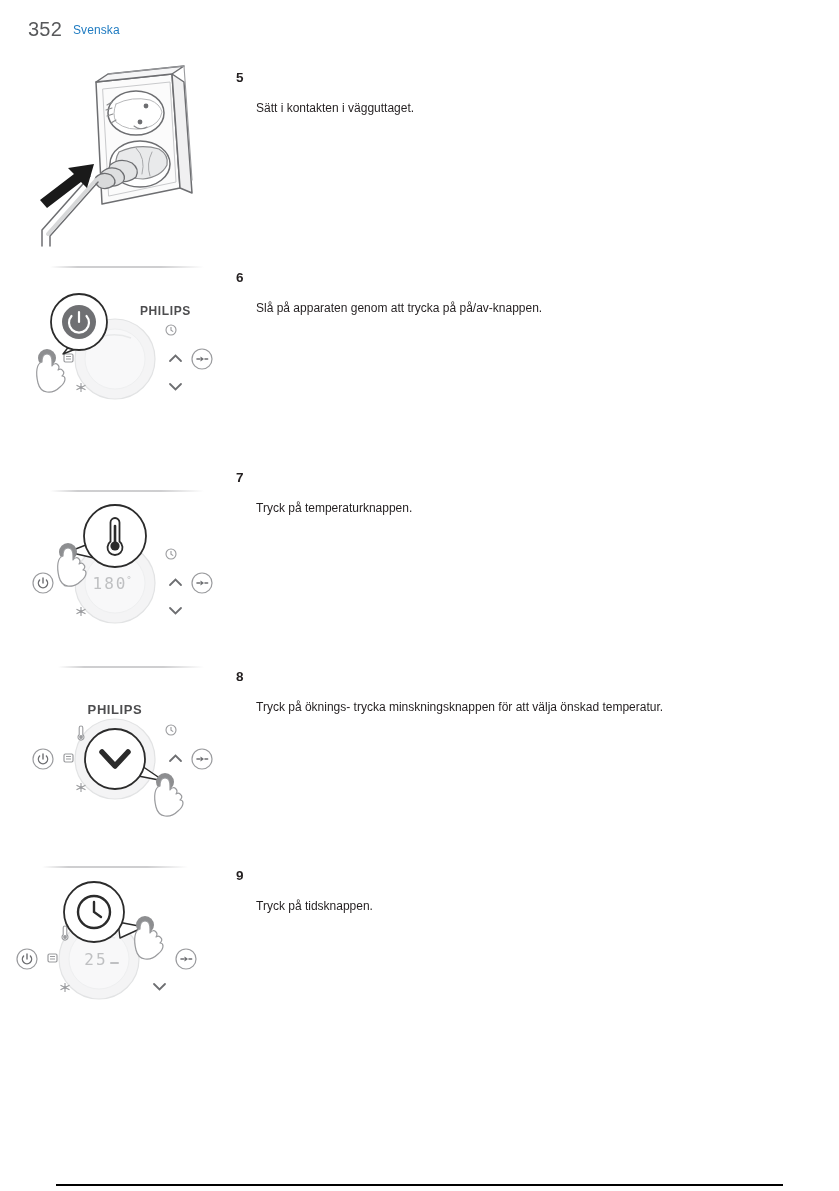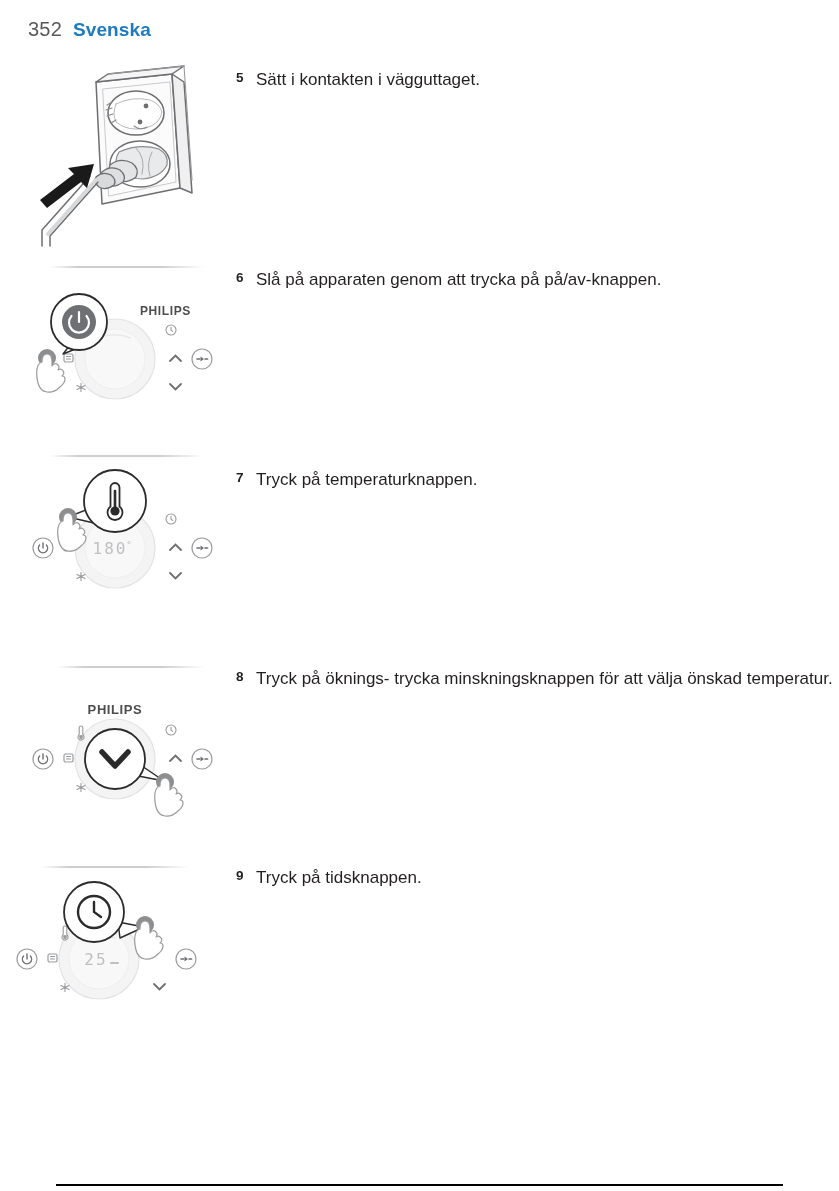--- a/index.html
+++ b/index.html
@@ -13,29 +13,29 @@
     overflow:hidden;
   }
   .page{position:relative;width:839px;height:1191px;}
 
   
   .header{
     position:absolute;left:28px;top:18px;
     display:flex;align-items:center;gap:11px;
   }
   .page-number{font-size:20px;color:#58595b;letter-spacing:.2px;}
-  .lang{font-size:19px;font-weight:bold;color:#1f7bc1;letter-spacing:.1px;}
+  .lang{font-size:12px;font-weight:normal;color:#1f7bc1;letter-spacing:.1px;}
 
   
   .step{position:absolute;left:236px;display:flex;align-items:flex-start;}
   .step-num{
     font-size:13.5px;font-weight:bold;color:#231f20;
     width:20px;flex:none;line-height:1.45;
   }
-  .step-text{font-size:17px;color:#231f20;line-height:1.45;white-space:nowrap;}
+  .step-text{font-size:12px;color:#231f20;line-height:1.45;white-space:nowrap;margin-top:32px;}
 
   
   .figure{position:absolute;}
   .fig-sep{
     position:absolute;height:2px;
     background:linear-gradient(to right,rgba(210,210,212,0) 0%,rgba(198,198,200,.85) 18%,rgba(198,198,200,.85) 72%,rgba(210,210,212,0) 100%);
   }
 
   .footer-rule{
     position:absolute;left:56px;top:1184px;width:727px;height:2px;background:#000000;
@@ -164,21 +164,21 @@
         <path d="M18 100 q0 -8 5 -8 q5 0 5 8 v4 q3 -4 6 -1 q2 2 0 5 q3 -2 5 1 q2 2 -1 5 q3 0 3 3 q0 4 -5 8 q-6 6 -13 5 q-7 -1 -9 -9 q-2 -8 -1 -14 q1 -6 5 -7 Z"></path>
       </g>
     </svg>
   </div>
 
   <div class="step" style="top:468px;">
     <span class="step-num">7</span>
     <span class="step-text">Tryck på temperaturknappen.</span>
   </div>
 
-  <div class="figure" style="left:24px;top:451px;width:200px;height:145px;">
+  <div class="figure" style="left:24px;top:486px;width:200px;height:145px;">
     <div class="fig-sep" style="left:26px;top:4px;width:154px;"></div>
     <svg width="200" height="145" viewBox="0 0 200 145">
       <circle cx="91" cy="97" r="40" fill="#f4f4f5" stroke="#e2e3e4" stroke-width="1.2"></circle>
       <circle cx="91" cy="97" r="30" fill="#f8f8f9" stroke="#eeeff0" stroke-width="1"></circle>
       <path d="M76 75 q16 -5 31 1" stroke="#e8e9ea" stroke-width="1.4" fill="none"></path>
       <text class="seg" x="86" y="103" font-size="16" text-anchor="middle">180</text>
       <text class="seg" x="106" y="97" font-size="9" text-anchor="middle">°</text>
 
       <g>
         <circle cx="19" cy="97" r="10" fill="none" stroke="#9a9b9e" stroke-width="1.2"></circle>

